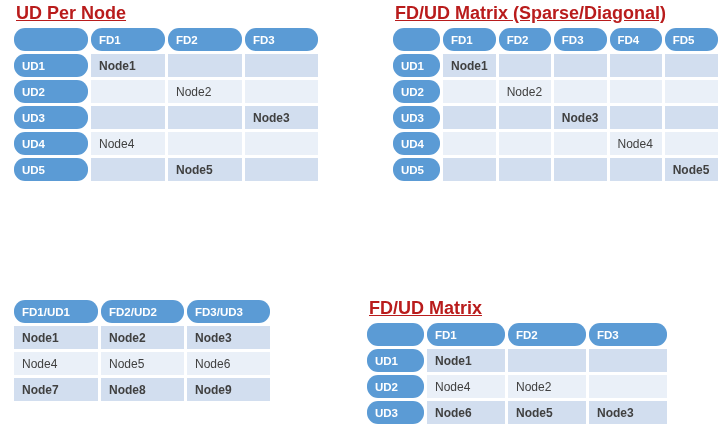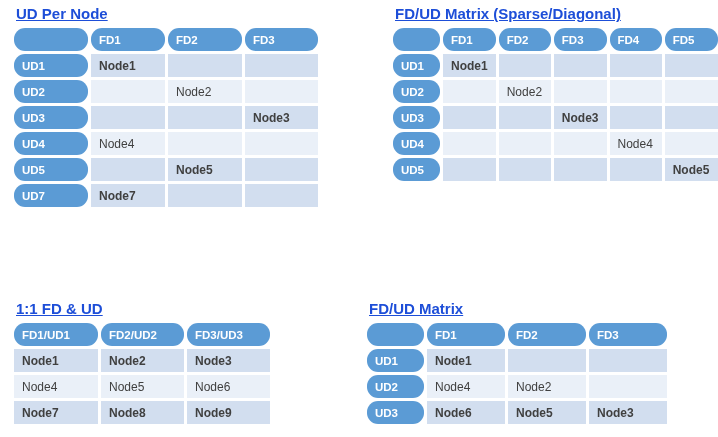--- a/index.html
+++ b/index.html
@@ -6,22 +6,22 @@
   .canvas {
     position:relative; width:718px; height:437px; background:#ffffff; overflow:hidden;
   }
   .table-section { position:absolute; }
   .sec-1 { left:14px;  top:5px;  }
   .sec-2 { left:353px; top:5px;margin-left:40px;  }
   .sec-3 { left:14px;  top:300px; }
   .sec-4 { left:353px; top:300px;padding-left:14px; }
 
   .table-title {
-    font-size:15px; line-height:17px; font-weight:bold;
-    text-decoration:underline; color:#1d4ed8;
+    font-size:18px; line-height:17px; font-weight:bold;
+    text-decoration:underline; color:#b91c1c;
     margin:0 0 6px 0; padding-left:2px; white-space:nowrap;
   }
 
   table {
     border-collapse:separate; border-spacing:3px; margin:-3px;
     table-layout:fixed;
   }
   th, td {
     height:23px; padding:0 2px 0 8px; vertical-align:middle;
     text-align:left; white-space:nowrap; overflow:hidden;
@@ -80,26 +80,20 @@
             <td>Node4</td>
             <td></td>
             <td></td>
           </tr>
           <tr class="band-dark">
             <th>UD5</th>
             <td></td>
             <td>Node5</td>
             <td></td>
           </tr>
-          <tr class="band-dark">
-            <th>UD7</th>
-            <td>Node7</td>
-            <td></td>
-            <td></td>
-          </tr>
         </tbody>
       </table>
   </div>
 
   <div class="table-section sec-2">
     <h3 class="table-title">FD/UD Matrix (Sparse/Diagonal)</h3>
     <table>
         <colgroup>
           <col style="width: 57px;">
           <col style="width: 57px;">
@@ -157,21 +151,20 @@
             <td></td>
             <td></td>
             <td></td>
             <td>Node5</td>
           </tr>
         </tbody>
       </table>
   </div>
 
   <div class="table-section sec-3">
-    <h3 class="table-title">1:1 FD &amp; UD</h3>
     <table>
         <colgroup>
           <col style="width: 84px;">
           <col style="width: 83px;">
           <col style="width: 83px;">
         </colgroup>
         <thead>
           <tr>
             <th>FD1/UD1</th>
             <th>FD2/UD2</th>

